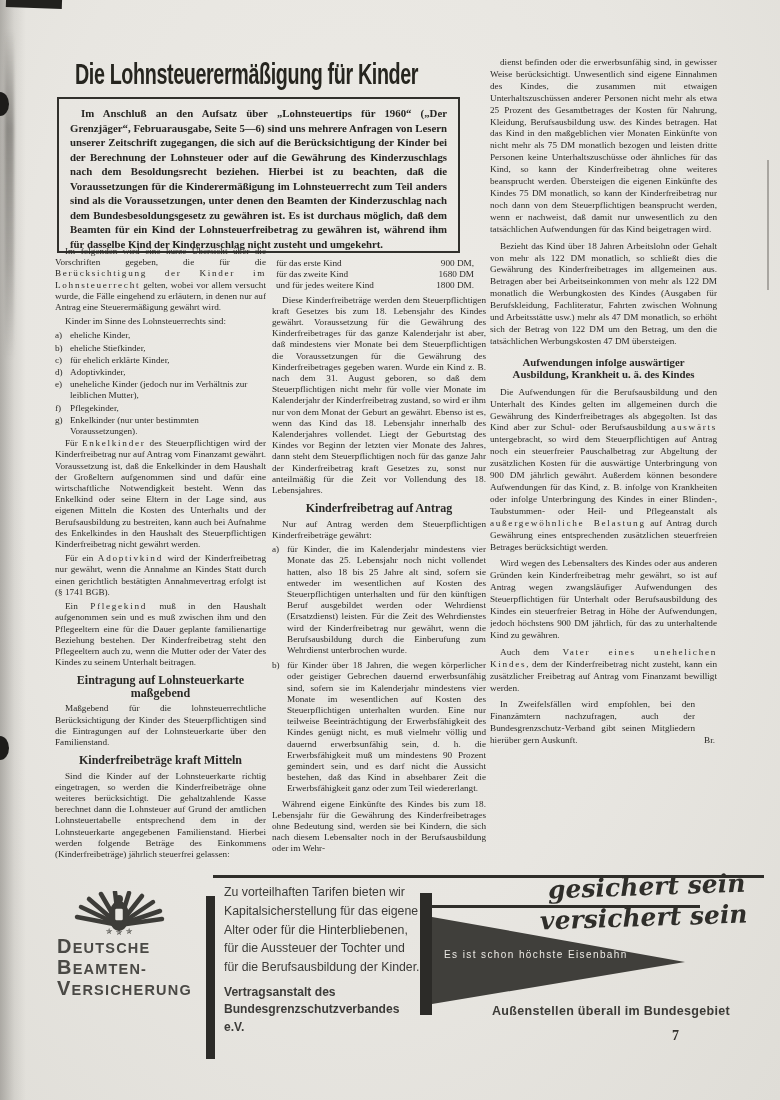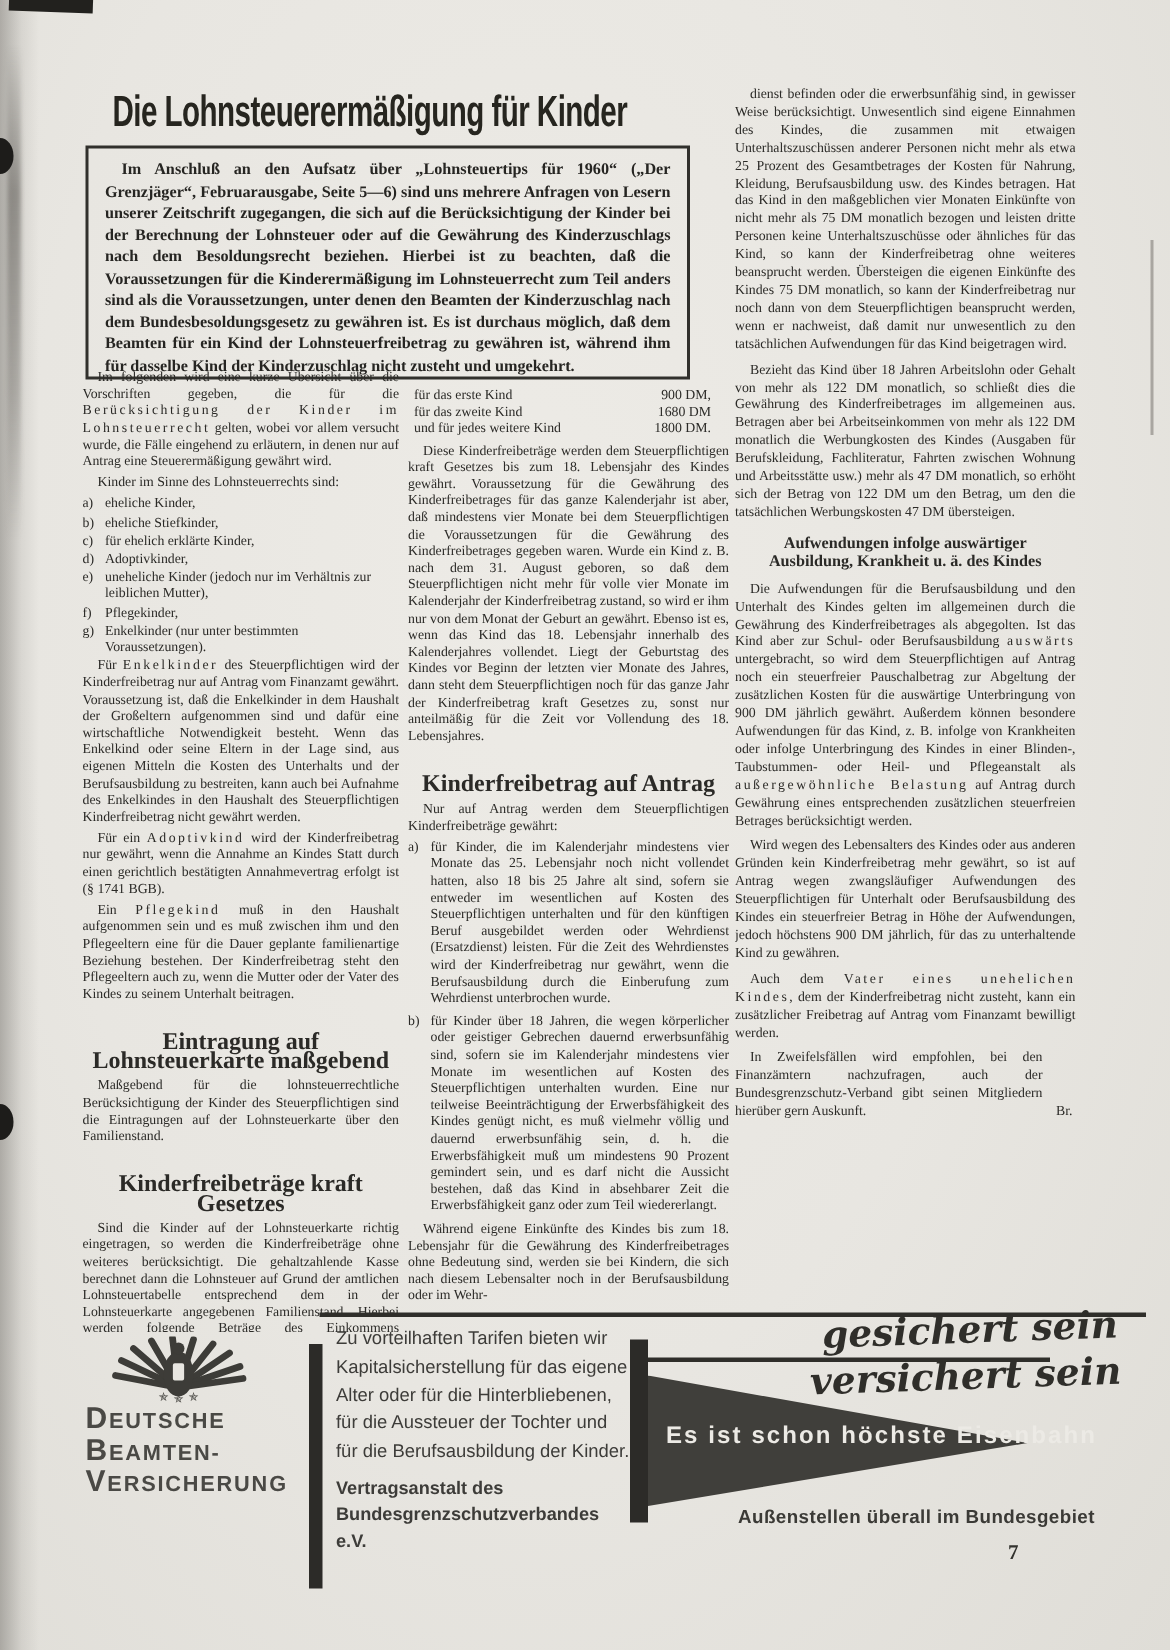--- a/index.html
+++ b/index.html
@@ -29,21 +29,21 @@
       text-align:justify;text-indent:11px;color:#262522;}
 
   
   .col{position:absolute;overflow:hidden;font-size:9.2px;line-height:11.2px;text-align:justify;}
   #col1{left:55px;top:246px;width:211px;height:642px;}
   #col2{left:272px;top:258px;width:214px;height:616px;}
   #col3{left:490px;top:57px;width:227px;height:818px;line-height:11.9px;}
   .col p{margin:0 0 3px;text-indent:10px;}
   #col3 p{margin:0 0 5px;}
   .sp{letter-spacing:1.7px;word-spacing:3px;}
-  .h{font-weight:bold;text-align:center;text-indent:0;font-size:16px;line-height:12.5px;margin:21px 4px 4px;}
+  .h{font-weight:bold;text-align:center;text-indent:0;font-size:12px;line-height:12.5px;margin:6px 4px 4px;}
   .li{display:flex;margin:0 0 1px;text-align:left;}
   .li .mk{flex:none;width:15px;}
   .li .tx{flex:1;}
   .li2{display:flex;margin:0 0 4px;text-align:justify;}
   .li2 .mk{flex:none;width:15px;}
   .li2 .tx{flex:1;}
   .amt{display:flex;justify-content:space-between;padding:0 12px 0 4px;}
   .amt .v{text-align:right;}
   .p-byline{position:relative;padding-right:22px;}
   .byline{position:absolute;right:2px;bottom:0;font-weight:normal;}
@@ -66,21 +66,21 @@
   .ad-mid .org{font-weight:bold;font-size:12.1px;line-height:17.5px;margin-top:7px;}
 
   .slogan{position:absolute;font-family:"DejaVu Serif", serif;font-style:italic;font-weight:bold;
       font-size:25px;color:#2f2e2a;transform:rotate(-2deg);}
   #slogan1{left:548px;top:872px;}
   #slogan2{left:540px;top:903px;}
   .slogan-rule{position:absolute;left:432px;top:905px;width:268px;height:2.5px;background:#2f2e2a;}
 
   .wedge{position:absolute;left:432px;top:917px;width:253px;height:87px;}
   .wedge-text{position:absolute;left:444px;top:949px;font-family:"Liberation Sans", sans-serif;
-      font-weight:bold;font-size:16px;letter-spacing:1.4px;color:#eceae5;}
+      font-weight:normal;font-size:10px;letter-spacing:1.4px;color:#eceae5;}
   .ad-footer{position:absolute;left:492px;top:1004px;font-family:"Liberation Sans", sans-serif;
       font-weight:bold;font-size:12.5px;color:#3b3a36;letter-spacing:.3px;}
   .pageno{position:absolute;left:672px;top:1028px;font-weight:bold;font-size:14px;color:#33322e;}
 </style>
 </head>
 <body>
 
 <div id="page">
 
   <div class="edge-shade"></div>
@@ -125,21 +125,21 @@
       </div>
     <div class="li">
         <span class="mk">g)</span>
         <span class="tx">Enkelkinder (nur unter bestimmten Voraussetzungen).</span>
       </div>
     <p><span>Für </span><span class="sp">Enkelkinder</span><span> des Steuerpflichtigen wird der Kinderfreibetrag nur auf Antrag vom Finanzamt gewährt. Voraussetzung ist, daß die Enkelkinder in dem Haushalt der Großeltern aufgenommen sind und dafür eine wirtschaftliche Notwendigkeit besteht. Wenn das Enkelkind oder seine Eltern in der Lage sind, aus eigenen Mitteln die Kosten des Unterhalts und der Berufsausbildung zu bestreiten, kann auch bei Aufnahme des Enkelkindes in den Haushalt des Steuerpflichtigen Kinderfreibetrag nicht gewährt werden.</span></p>
     <p><span>Für ein </span><span class="sp">Adoptivkind</span><span> wird der Kinderfreibetrag nur gewährt, wenn die Annahme an Kindes Statt durch einen gerichtlich bestätigten Annahmevertrag erfolgt ist (§ 1741 BGB).</span></p>
     <p><span>Ein </span><span class="sp">Pflegekind</span><span> muß in den Haushalt aufgenommen sein und es muß zwischen ihm und den Pflegeeltern eine für die Dauer geplante familienartige Beziehung bestehen. Der Kinderfreibetrag steht den Pflegeeltern auch zu, wenn die Mutter oder der Vater des Kindes zu seinem Unterhalt beitragen.</span></p>
     <div class="h">Eintragung auf Lohnsteuerkarte maßgebend</div>
     <p>Maßgebend für die lohnsteuerrechtliche Berücksichtigung der Kinder des Steuerpflichtigen sind die Eintragungen auf der Lohnsteuerkarte über den Familienstand.</p>
-    <div class="h">Kinderfreibeträge kraft Gesetzes</div>
+    <div class="h">Kinderfreibeträge kraft Mitteln</div>
     <p>Sind die Kinder auf der Lohnsteuerkarte richtig eingetragen, so werden die Kinderfreibeträge ohne weiteres berücksichtigt. Die gehaltzahlende Kasse berechnet dann die Lohnsteuer auf Grund der amtlichen Lohnsteuertabelle entsprechend dem in der Lohnsteuerkarte angegebenen Familienstand. Hierbei werden folgende Beträge des Einkommens (Kinderfreibeträge) jährlich steuerfrei gelassen:</p>
   </div>
 
   <div class="col" id="col2">
     <div class="amt">
         <span>für das erste Kind</span>
         <span class="v">900 DM,</span>
       </div>
     <div class="amt">
         <span>für das zweite Kind</span>

